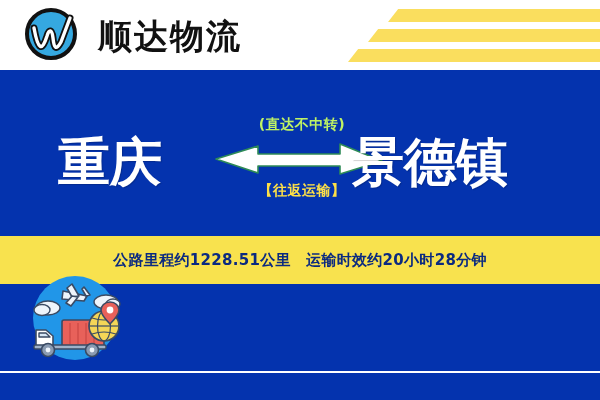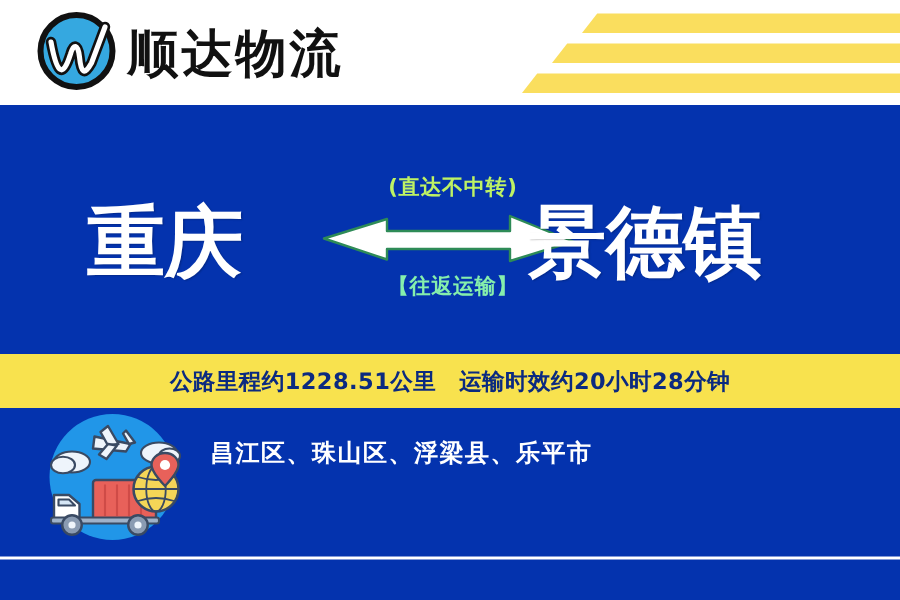--- a/index.html
+++ b/index.html
@@ -29,21 +29,21 @@
     position:relative;width:60px;height:60px;flex:0 0 60px;
   }
   .logo-ring{
     position:absolute;left:3px;top:2px;width:52px;height:52px;
     border-radius:50%;
     background:#35a8e0;
     border:4px solid #111111;
     box-sizing:border-box;
   }
   .logo-swoosh{position:absolute;left:0;top:0;width:60px;height:60px;}
-  .logo-text-block{margin-left:3px;}
+  .logo-text-block{margin-left:16px;}
   .logo-cn{
     font-family:"DejaVu Sans","Liberation Sans",sans-serif;
     font-size:34px;font-weight:bold;color:#111111;
     letter-spacing:2px;line-height:38px;white-space:nowrap;
   }
   .logo-en{
     font-size:10px;font-weight:bold;color:#3a3a3a;
     letter-spacing:7.5px;line-height:13px;
     margin-left:3px;white-space:nowrap;
   }
@@ -89,27 +89,27 @@
     font-family:"DejaVu Sans","Liberation Sans",sans-serif;
     font-size:14px;font-weight:bold;color:#bef264;
     letter-spacing:.5px;white-space:nowrap;
   }
   .arrow-box{
     position:absolute;left:-18px;top:30px;width:170px;height:36px;
   }
   .note-bottom{
     position:absolute;left:0;top:70px;width:140px;text-align:center;
     font-family:"DejaVu Sans","Liberation Sans",sans-serif;
-    font-size:14px;font-weight:bold;color:#86efac;
+    font-size:14px;font-weight:bold;color:#fde047;
     letter-spacing:.5px;white-space:nowrap;
   }
 
   
   .info-bar{
-    position:absolute;left:0;top:166px;width:600px;height:36px;
+    position:absolute;left:0;top:166px;width:600px;height:48px;
     background:#f8e24e;
     display:flex;align-items:center;justify-content:center;
   }
   .info-text{
     font-family:"DejaVu Sans","Liberation Sans",sans-serif;
     font-size:15px;font-weight:bold;color:#0b2a80;
     letter-spacing:.3px;white-space:nowrap;
   }
 
   
@@ -219,19 +219,18 @@
           <line x1="67" y1="52" x2="97" y2="52"></line>
           <ellipse cx="82" cy="52" rx="6.5" ry="15"></ellipse>
           <path d="M70 44 Q82 48 94 44"></path>
           <path d="M70 60 Q82 56 94 60"></path>
         </g>
 
         <path d="M88 28 C93.5 28 97 32 97 36 C97 41 88 50 88 50 C88 50 79 41 79 36 C79 32 82.5 28 88 28 Z" fill="#e8615a" stroke="#3a4a63" stroke-width="1.6"></path>
         <circle cx="88" cy="36" r="3.4" fill="#ffffff"></circle>
       </svg>
 
-      <div class="districts-text">昌江区、珠山区、浮梁县、乐平市</div>
     </div>
 
     <div class="bottom-rule"></div>
   </div>
 
 </div>
 
 </body></html>

